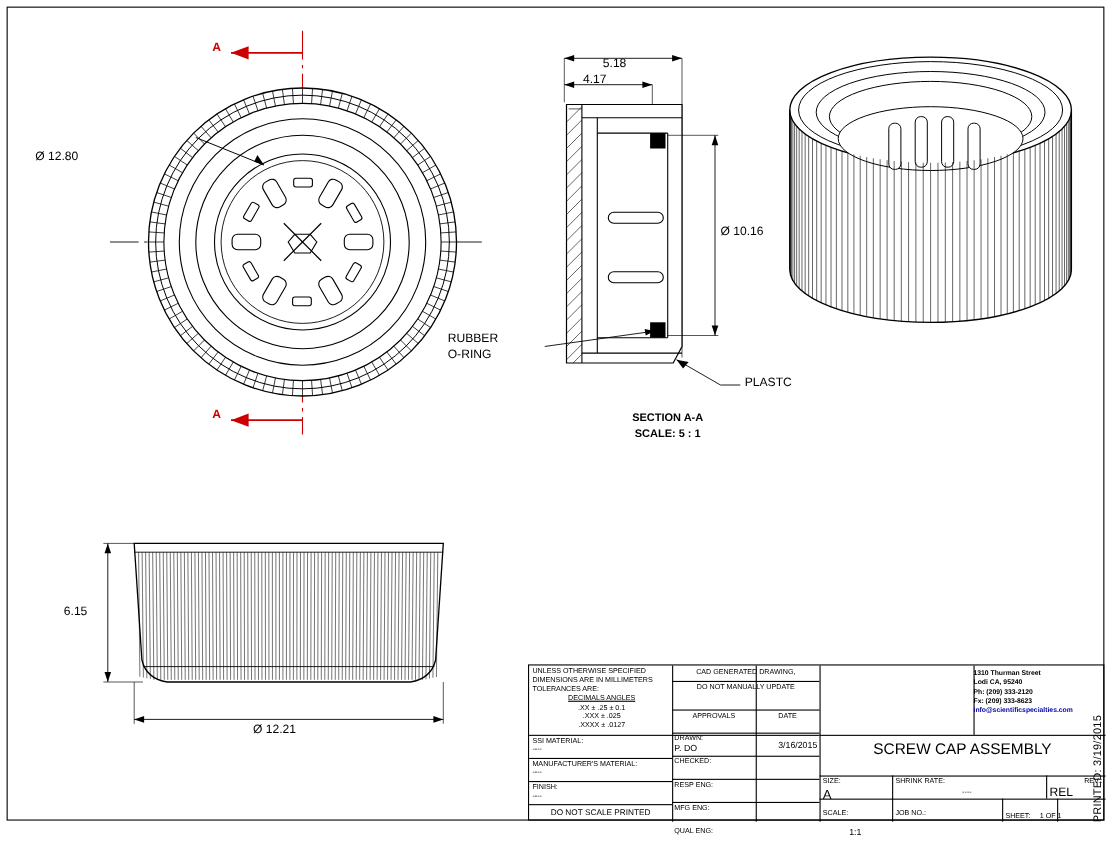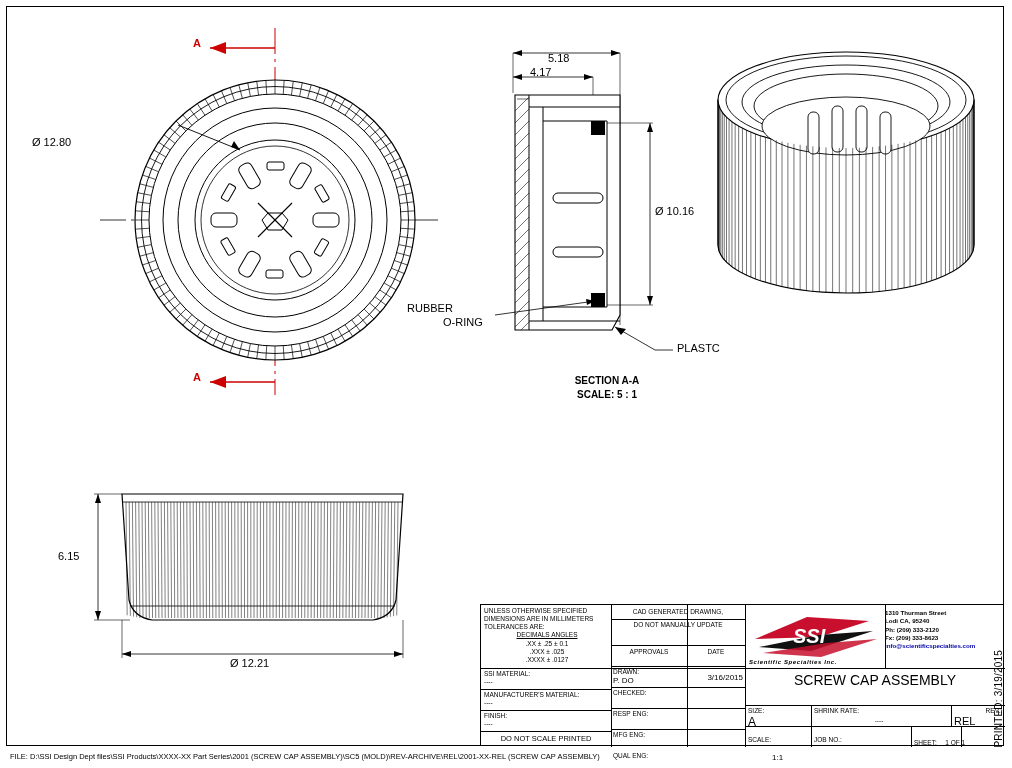--- a/index.html
+++ b/index.html
@@ -262,21 +262,21 @@
 
       <line x1="120" y1="302" x2="160" y2="325" stroke="#000" stroke-width="0.8"></line>
       <polygon points="120,302 126,310 131,304" fill="#000"></polygon>
       <line x1="160" y1="325" x2="178" y2="325" stroke="#000" stroke-width="0.8"></line>
     </svg>
 
     <div class="abs lbl" style="left:42px;top:27px;margin-left:11px;">5.18</div>
     <div class="abs lbl" style="left:35px;top:41px;">4.17</div>
     <div class="abs lbl" style="left:160px;top:180px;">Ø 10.16</div>
     <div class="abs lbl" style="left:-88px;top:277px;">RUBBER</div>
-    <div class="abs lbl" style="left:-88px;top:291px;margin-left:36px;">O-RING</div>
+    <div class="abs lbl" style="left:-88px;top:291px;">O-RING</div>
     <div class="abs lbl" style="left:182px;top:317px;">PLASTC</div>
     <div class="abs sec-title" style="left:22px;top:350px;width:180px;">SECTION A-A</div>
     <div class="abs sec-title" style="left:22px;top:364px;width:180px;">SCALE: 5 : 1</div>
   </div>
 
   <div class="abs" style="left:700px;top:40px;width:290px;height:300px;">
     <svg width="290" height="300" viewBox="0 0 290 300">
 
       <path d="M18 60 L18 205 A128 48 0 0 0 274 205 L274 60 Z" fill="#fff" stroke="#000" stroke-width="1.2"></path>
       <ellipse cx="146" cy="60" rx="128" ry="48" fill="#fff" stroke="#000" stroke-width="1.2"></ellipse>
@@ -547,29 +547,20 @@
     <div class="cell" style="left:132px;top:105px;width:72px;">
       <div class="tbtxt">RESP ENG:</div>
     </div>
     <div class="cell" style="left:132px;top:126px;width:72px;">
       <div class="tbtxt">MFG ENG:</div>
     </div>
     <div class="cell" style="left:132px;top:147px;width:72px;">
       <div class="tbtxt">QUAL ENG:</div>
     </div>
 
-    <div class="cell" style="left:268px;top:4px;width:132px;height:56px;">
-      <svg width="132" height="54" viewBox="0 0 132 54">
-        <polygon points="6,30 58,8 120,12 70,28" fill="#c8102e"></polygon>
-        <polygon points="10,38 70,26 124,22 62,42" fill="#111"></polygon>
-        <polygon points="14,44 78,34 128,30 72,48" fill="#c8102e" opacity="0.85"></polygon>
-        <text x="44" y="34" font-family="Liberation Sans, sans-serif" font-size="20" font-weight="bold" font-style="italic" fill="#fff">SSI</text>
-      </svg>
-      <div class="logo-txt" style="margin-top:-4px;">Scientific  Specialties  Inc.</div>
-    </div>
     <div class="cell" style="left:404px;top:4px;width:118px;">
       <div class="addr">1310 Thurman Street</div>
       <div class="addr">Lodi CA, 95240</div>
       <div class="addr">Ph: (209) 333-2120</div>
       <div class="addr">Fx: (209) 333-8623</div>
       <div class="addr" style="color:#0000aa;">info@scientificspecialties.com</div>
     </div>
 
     <div class="cell" style="left:266px;top:67px;width:256px;text-align:center;">
       <div class="partdesc">SCREW CAP ASSEMBLY</div>
@@ -597,14 +588,13 @@
       <span class="tbtxt9"></span>
     </div>
     <div class="cell" style="left:433px;top:126px;width:88px;">
       <span class="tbtxt">SHEET:</span>
       <span class="tbtxt" style="margin-left:4px;">1  OF  1</span>
     </div>
   </div>
 
   <div class="right-date">PRINTED:  3/19/2015</div>
 
-  <div class="footer">FILE:  D:\SSI Design Dept files\SSI Products\XXXX-XX Part Series\2001 (SCREW CAP ASSEMBLY)\SC5 (MOLD)\REV-ARCHIVE\REL\2001-XX-REL (SCREW CAP ASSEMBLY)</div>
 </div>
 
 </body></html>

